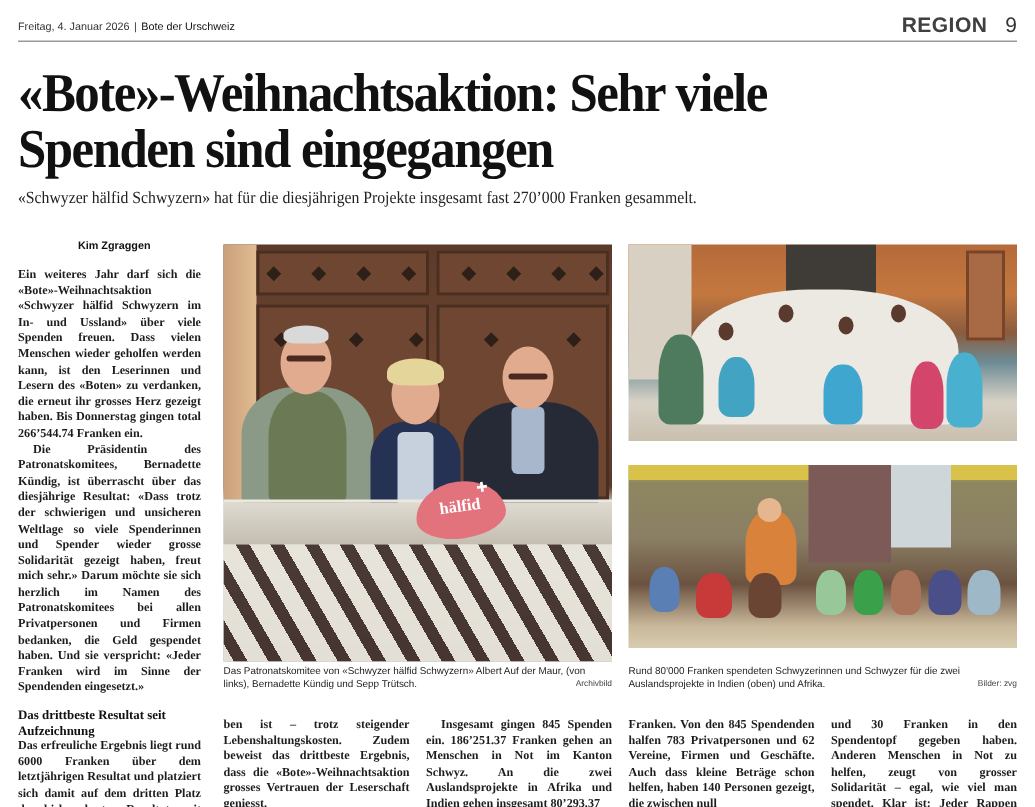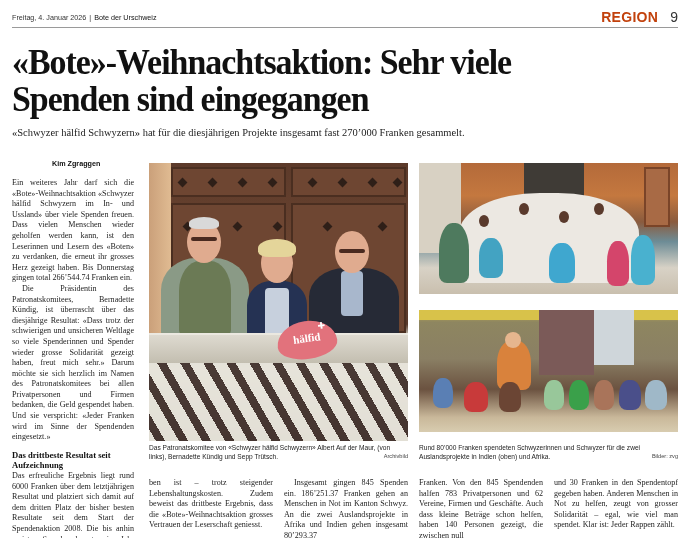--- a/index.html
+++ b/index.html
@@ -4,30 +4,30 @@
   <style>
     * { box-sizing: border-box; margin: 0; padding: 0; }
     html, body { width: 690px; height: 538px; background: #ffffff; overflow: hidden; }
     body { position: relative; font-family: "DejaVu Serif", serif; color: #1a1a1a; }
 
     .masthead { position: absolute; left: 12px; top: 8px; width: 666px; height: 20px; border-bottom: 1px solid #9a9a9a; }
     .mast-left { position: absolute; left: 0; top: 5px; font-family: "Liberation Sans", sans-serif; font-size: 7.2px; color: #333; white-space: nowrap; }
     .mast-left b { font-weight: normal; color: #111; }
     .mast-sep { margin: 0 3px; }
     .mast-right { position: absolute; right: 0; top: 0; font-family: "Liberation Sans", sans-serif; white-space: nowrap; }
-    .section { font-size: 14px; font-weight: bold; color: #c2410c; letter-spacing: 0.3px; text-align: center; }
+    .section { font-size: 14px; font-weight: bold; color: #404040; letter-spacing: 0.3px; text-align: center; }
     .pagenum { font-size: 14px; color: #333; margin-left: 12px; }
 
     .headline { position: absolute; left: 12px; top: 43px; width: 670px; font-family: "Liberation Serif", serif; font-weight: bold; font-size: 36.5px; line-height: 37px; color: #111; letter-spacing: -1.1px; transform: scaleX(0.93); transform-origin: left top; }
     .lead { position: absolute; left: 12px; top: 126px; width: 700px; font-family: "Liberation Serif", serif; font-size: 11.4px; color: #222; white-space: nowrap; transform: scaleX(0.92); transform-origin: left top; }
 
     .byline { position: absolute; left: 12px; top: 159px; font-family: "Liberation Sans", sans-serif; font-weight: bold; font-size: 7.2px; color: #111; padding-left: 40px; }
 
     .col { position: absolute; font-family: "Liberation Serif", serif; font-size: 8.1px; line-height: 10.6px; color: #1d1d1d; text-align: justify; hyphens: manual; }
-    .col p { margin: 0; }
+    .col p { margin: 0; font-weight: bold; }
     .col p.indent { text-indent: 10px; }
     .col h3 { font-family: "Liberation Serif", serif; font-size: 8.6px; line-height: 10.6px; font-weight: bold; margin-top: 7px; color: #111; text-align: left; }
     .c1 { left: 12px; top: 178px; width: 122px; }
     .c2 { left: 149px; top: 478px; width: 124px; }
     .c3 { left: 284px; top: 478px; width: 124px; }
     .c4 { left: 419px; top: 478px; width: 124px; }
     .c5 { left: 554px; top: 478px; width: 124px; }
 
     .photo { position: absolute; overflow: hidden; }
     .p1 { left: 149px; top: 163px; width: 259px; height: 278px;

